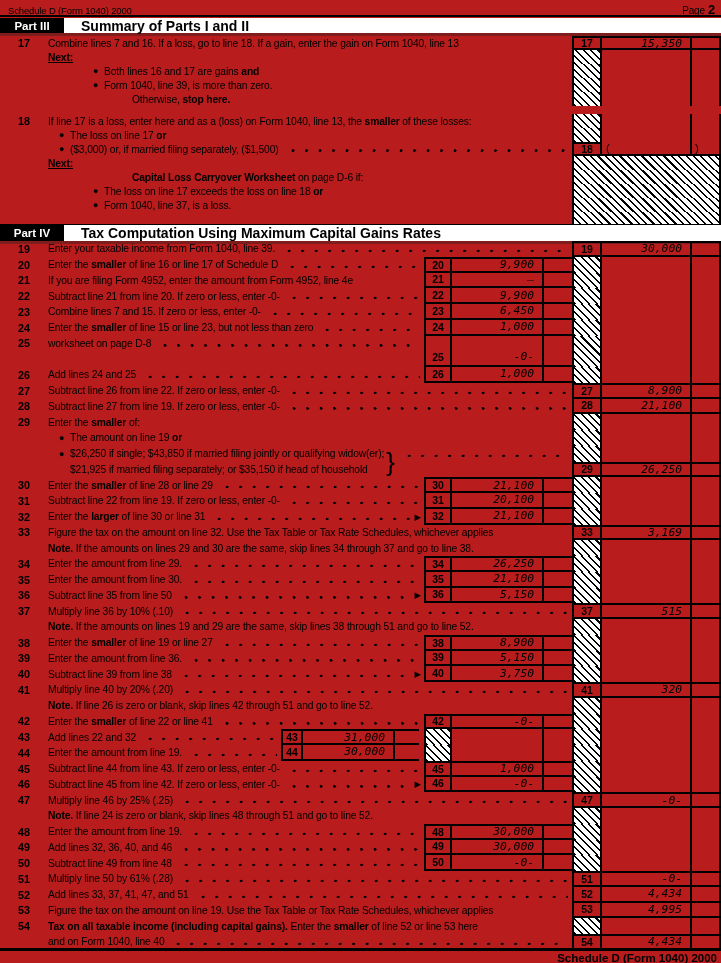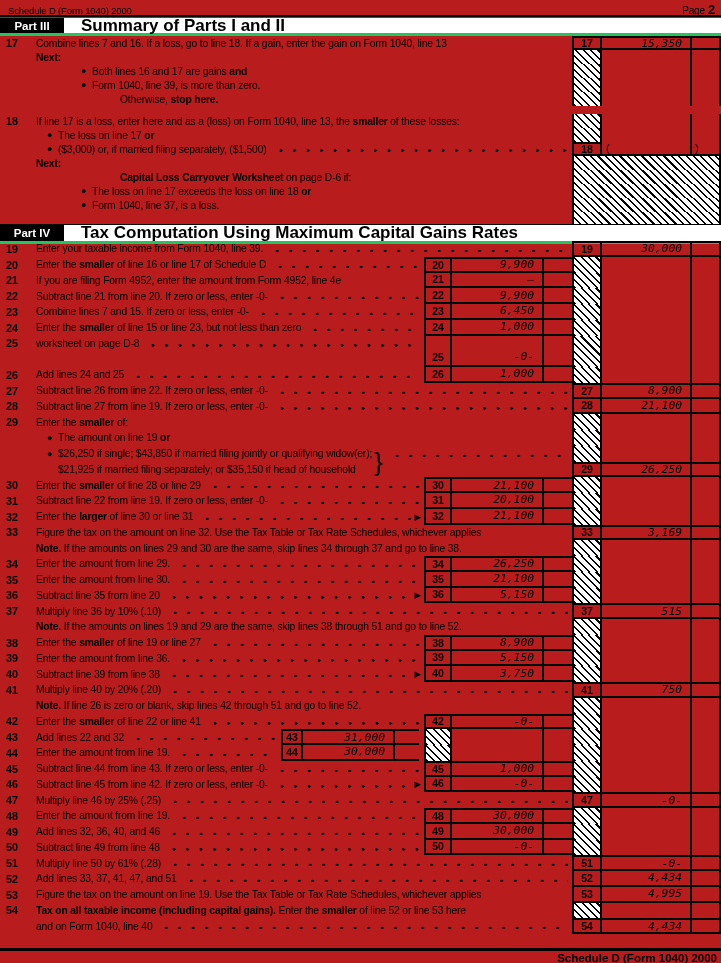--- a/index.html
+++ b/index.html
@@ -9,39 +9,39 @@
         --ink:#000;--hx:repeating-linear-gradient(45deg,#000 0 1.6px,#fff 1.6px 5.2px);}
   
   #hdr{position:absolute;top:2px;left:8px;right:6px;display:flex;justify-content:space-between;align-items:baseline;}
   #hdr .hl{font-size:9.5px;}
   #hdr .pg{font-size:10px;}
   #hdr .pgnum{font-size:13px;font-weight:bold;margin-left:3px;}
   #rule1{position:absolute;top:15px;left:0;right:0;height:2px;background:#000;}
   #rule2{position:absolute;top:948px;left:0;right:0;height:2.5px;background:#000;}
   #ftr{position:absolute;top:952px;right:4px;font-weight:bold;font-size:11.5px;letter-spacing:0;}
   
-  .bar{position:absolute;left:0;right:0;border-bottom:3px solid #22c55e;display:flex;align-items:center;background:#fff;}
+  .bar{position:absolute;left:0;right:0;border-bottom:3px solid #7f1d1d;display:flex;align-items:center;background:#fff;}
   #bar3{top:18px;height:15px;}
   #bar4{top:224px;height:16px;border-top:1.5px solid #000;}
   .bar .plabel{background:#000;color:#fff;font-weight:bold;font-size:11.5px;height:100%;width:64px;
                display:flex;align-items:center;justify-content:center;letter-spacing:0;}
-  .bar .ptitle{font-weight:bold;font-size:17px;margin-left:17px;letter-spacing:0;}
+  .bar .ptitle{font-weight:bold;font-size:14px;margin-left:17px;letter-spacing:0;}
   
-  .rows{position:absolute;left:0;right:0;}
+  .rows{position:absolute;left:0;right:0;padding-left:12px;}
   #rows3{top:36px;--r:14px;}
   #rows4{top:241px;--r:15.75px;}
   .row{display:flex;align-items:stretch;height:var(--r);position:relative;}
   .row.h2{height:calc(var(--r)*2);}
   .tz{flex:1;position:relative;display:flex;flex-direction:column;justify-content:flex-start;min-width:0;}
   .tl{display:flex;align-items:center;height:var(--r);padding-left:36px;white-space:nowrap;}
   .tl.bl1{padding-left:47px;} .tl.bl2{padding-left:81px;}
   .tl.c72{padding-left:72px;margin-left:48px;} .tl.c58{padding-left:58px;}
   .lnum{position:absolute;left:6px;top:0;height:var(--r);display:flex;align-items:center;
         font-weight:bold;font-size:10.8px;letter-spacing:0;}
-  .nextlbl{font-weight:bold;width:35px;flex:none;}
+  .nextlbl{font-weight:bold;width:35px;flex:none;text-decoration:underline;}
   .bul{width:11px;flex:none;font-size:9px;}
   .b{font-weight:bold;}
   .dots{flex:1;height:100%;margin:0 4px 0 8px;
         background-image:radial-gradient(circle at 6px 62%, #000 1.25px, transparent 1.5px);
         background-size:13.5px 100%;background-repeat:repeat-x;}
   .arrow{font-size:8.5px;margin-right:3px;flex:none;}
   .brace{font-size:26px;font-weight:400;position:relative;top:9px;flex:none;margin-left:2px;letter-spacing:0;}
   
   .bn{display:flex;align-items:center;justify-content:center;font-weight:bold;font-size:10.5px;
       border-left:2px solid #000;border-right:2px solid #000;box-sizing:border-box;letter-spacing:0;}
@@ -587,21 +587,21 @@
         <div class="rz">
           <span class="bn hxbg"></span>
           <span class="bv"></span>
           <span class="bc"></span>
         </div>
       </div>
       <div class="row">
         <div class="tz">
           <span class="lnum">36</span>
           <div class="tl">
-            <span><span>Subtract line 35 from line 20</span></span>
+            <span><span>Subtract line 35 from line 50</span></span>
             <span class="dots"></span>
             <span class="arrow">▶</span>
           </div>
         </div>
         <div class="mz mz-box">
           <span class="bn">36</span>
           <span class="bv">5,150</span>
           <span class="bc"></span>
         </div>
         <div class="rz">
@@ -697,21 +697,21 @@
       <div class="row">
         <div class="tz">
           <span class="lnum">41</span>
           <div class="tl">
             <span><span>Multiply line 40 by 20% (.20)</span></span>
             <span class="dots"></span>
           </div>
         </div>
         <div class="rz rz-box bt">
           <span class="bn">41</span>
-          <span class="bv">750</span>
+          <span class="bv">320</span>
           <span class="bc"></span>
         </div>
       </div>
       <div class="row">
         <div class="tz">
           <div class="tl">
             <span><span class="b">Note.</span><span> If line 26 is zero or blank, skip lines 42 through 51 and go to line 52.</span></span>
           </div>
         </div>
         <div class="rz">
@@ -830,20 +830,32 @@
         <div class="tz">
           <span class="lnum">47</span>
           <div class="tl">
             <span><span>Multiply line 46 by 25% (.25)</span></span>
             <span class="dots"></span>
           </div>
         </div>
         <div class="rz rz-box bt">
           <span class="bn">47</span>
           <span class="bv">-0-</span>
+          <span class="bc"></span>
+        </div>
+      </div>
+      <div class="row">
+        <div class="tz">
+          <div class="tl">
+            <span><span class="b">Note.</span><span> If line 24 is zero or blank, skip lines 48 through 51 and go to line 52.</span></span>
+          </div>
+        </div>
+        <div class="rz">
+          <span class="bn hxbg"></span>
+          <span class="bv"></span>
           <span class="bc"></span>
         </div>
       </div>
       <div class="row">
         <div class="tz">
           <span class="lnum">48</span>
           <div class="tl">
             <span><span>Enter the amount from line 19.</span></span>
             <span class="dots"></span>
           </div>

